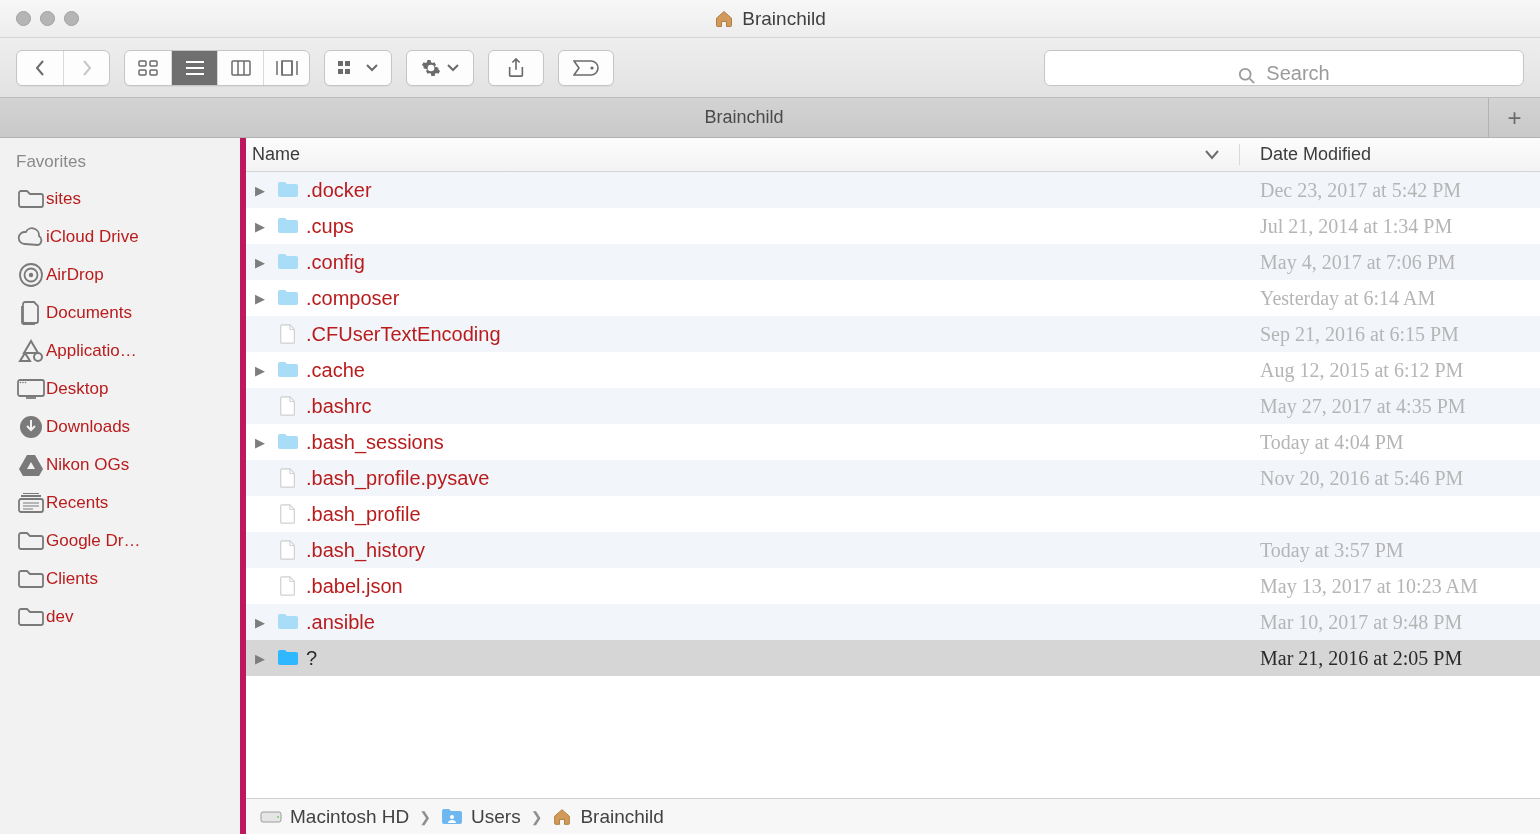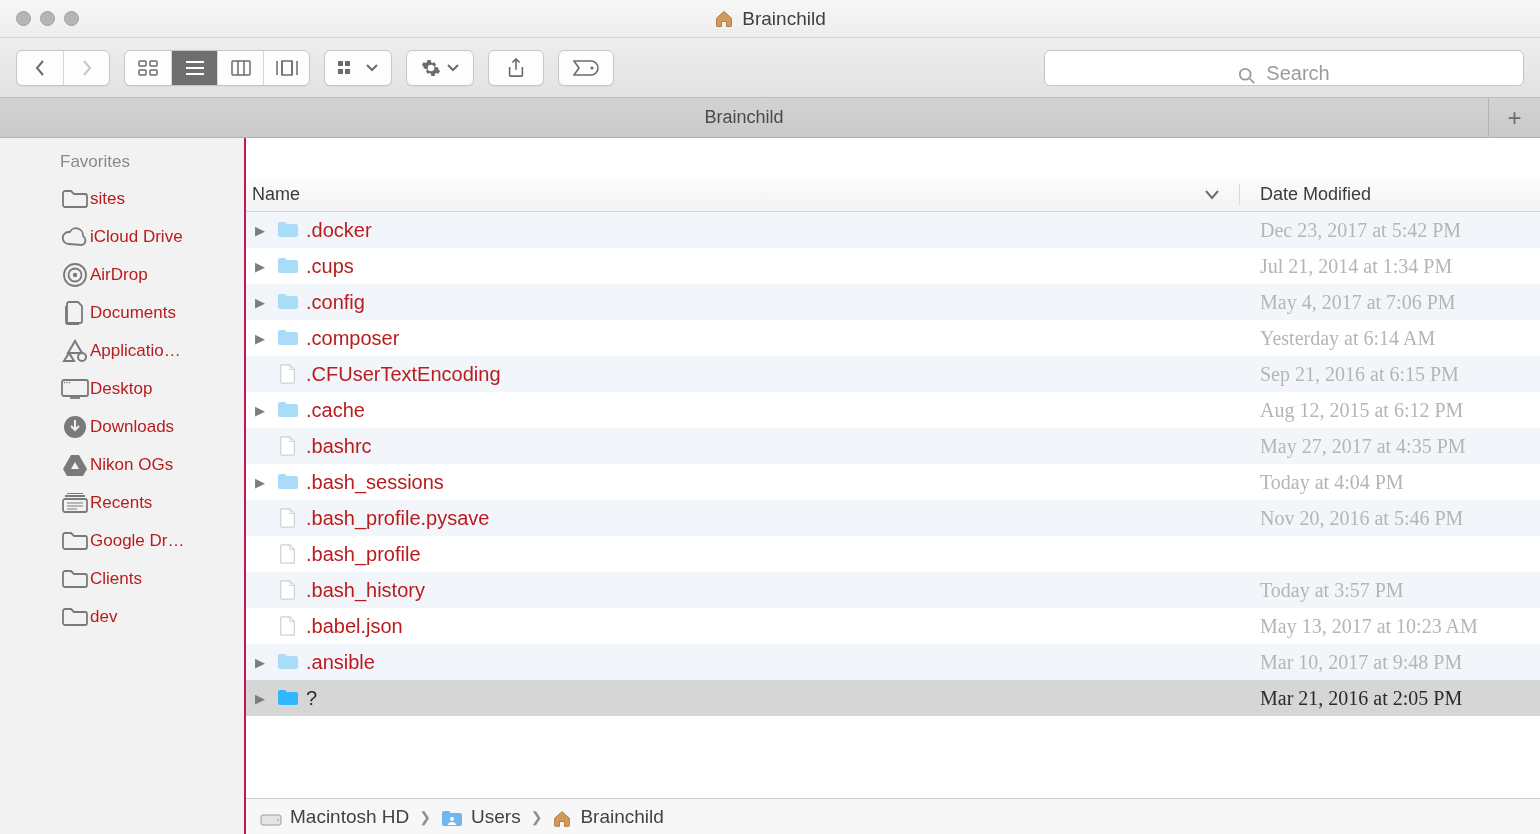--- a/index.html
+++ b/index.html
@@ -23,50 +23,50 @@
 
 
 .tabbar { height:40px; background:linear-gradient(#d3d3d3,#c9c9c9); border-bottom:1px solid #b2b2b2; display:flex; align-items:stretch; }
 .tab { flex:1; display:flex; align-items:center; justify-content:center; font-size:18px; color:#4a4a4a; }
 .tabplus { width:52px; border-left:1px solid #b2b2b2; display:flex; align-items:center; justify-content:center; color:#6a6a6a; font-size:24px; }
 
 
 .body { display:flex; height:calc(834px - 38px - 60px - 40px); }
 
 
-.sidebar { width:246px; background:#f3f2f3; border-right:2px solid #be185d; padding-top:8px; overflow:hidden;padding-left:44px; }
+.sidebar { width:246px; background:#f3f2f3; border-right:6px solid #be185d; padding-top:8px; overflow:hidden; }
 .sb-head { font-size:17px; color:#8a8a8a; padding:6px 16px 8px; }
 .sb-item { display:flex; align-items:center; padding:6px 16px; font-size:17px; color:#b91c1c; white-space:nowrap; overflow:hidden; text-overflow:ellipsis; }
 .sb-item .ico { width:30px; height:26px; display:flex; align-items:center; justify-content:center; color:#7a7a7a; flex-shrink:0; }
 
 
 .main { flex:1; display:flex; flex-direction:column; background:#fff; min-width:0; }
 
 
-.cols { height:34px; display:flex; align-items:center; background:linear-gradient(#fcfcfc,#f3f3f3); border-bottom:1px solid #d4d4d4; font-size:18px; color:#3c3c3c;margin-top:40px; }
+.cols { height:34px; display:flex; align-items:center; background:linear-gradient(#fcfcfc,#f3f3f3); border-bottom:1px solid #d4d4d4; font-size:18px; color:#3c3c3c; }
 .col-name { flex:1; padding-left:10px; display:flex; align-items:center; justify-content:space-between; padding-right:20px; border-right:1px solid #d9d9d9; }
 .col-mod { width:300px; padding-left:20px; }
 
 
 .rows { flex:1; overflow:hidden; }
 .row { height:36px; display:flex; align-items:center; font-size:20px; }
 .row:nth-child(odd) { background:#f2f6fb; }
 .row:nth-child(even) { background:#ffffff; }
 .row.sel { background:#d6d6d6 !important; }
 .row .tw { width:28px; text-align:center; color:#7d7d7d; font-size:13px; }
 .row .ficon { width:28px; display:flex; align-items:center; justify-content:center; }
 .row .fname { flex:1; color:#b91c1c; padding-left:4px; white-space:nowrap; overflow:hidden; }
 .row.sel .fname { color:#2a2a2a; }
 .row .fmod { width:300px; color:#b5b5b5; padding-left:20px; white-space:nowrap; overflow:hidden; font-size:20px;font-family:Liberation Serif, serif; }
 .row.sel .fmod { color:#2a2a2a; }
 
 
 .pathbar { height:36px; border-top:1px solid #cfcfcf; background:#f7f7f7; display:flex; align-items:center; gap:10px; padding:0 14px; font-size:19px; color:#424242; }
 .pathbar .sep { color:#8f8f8f; font-size:14px; }
-.pathbar .pitem { display:flex; align-items:flex-end; gap:8px; }
+.pathbar .pitem { display:flex; align-items:center; gap:8px; }
 
 
 svg { display:block; }
 </style>
 </head>
 <body>
 
 <div class="titlebar">
   <div class="traffic">
     <span></span>

